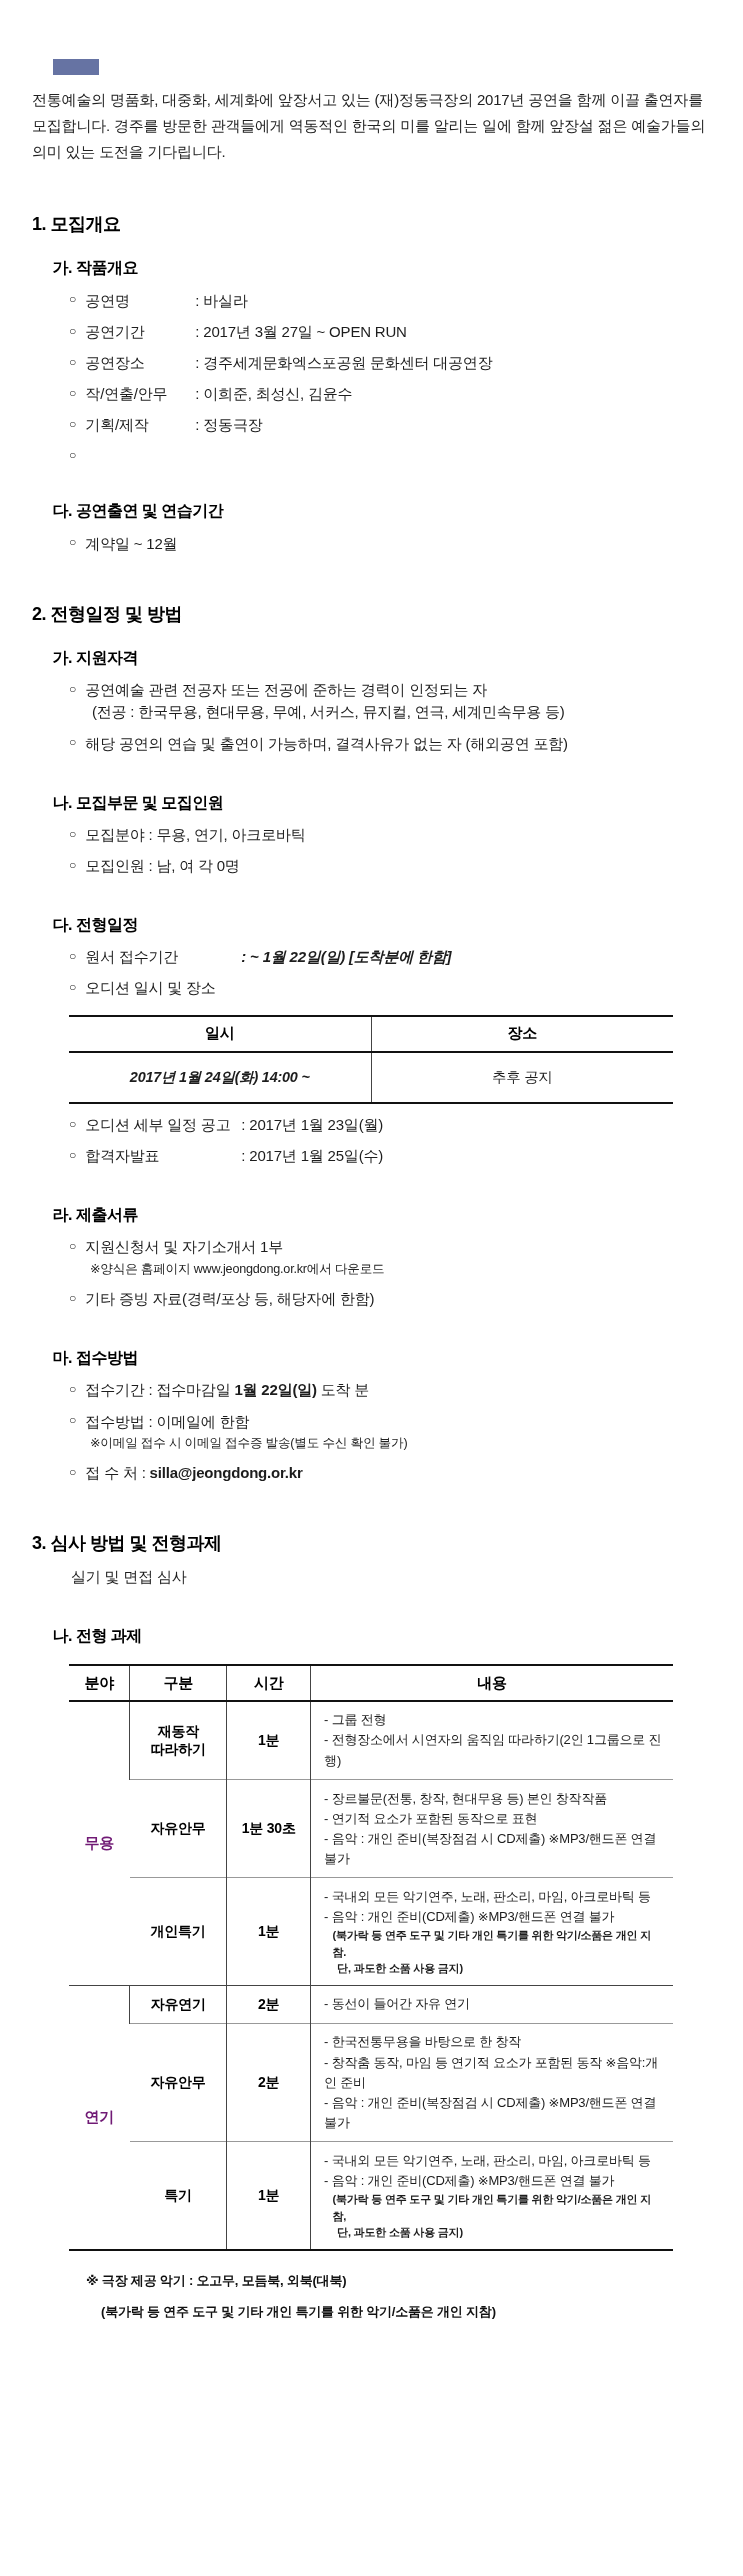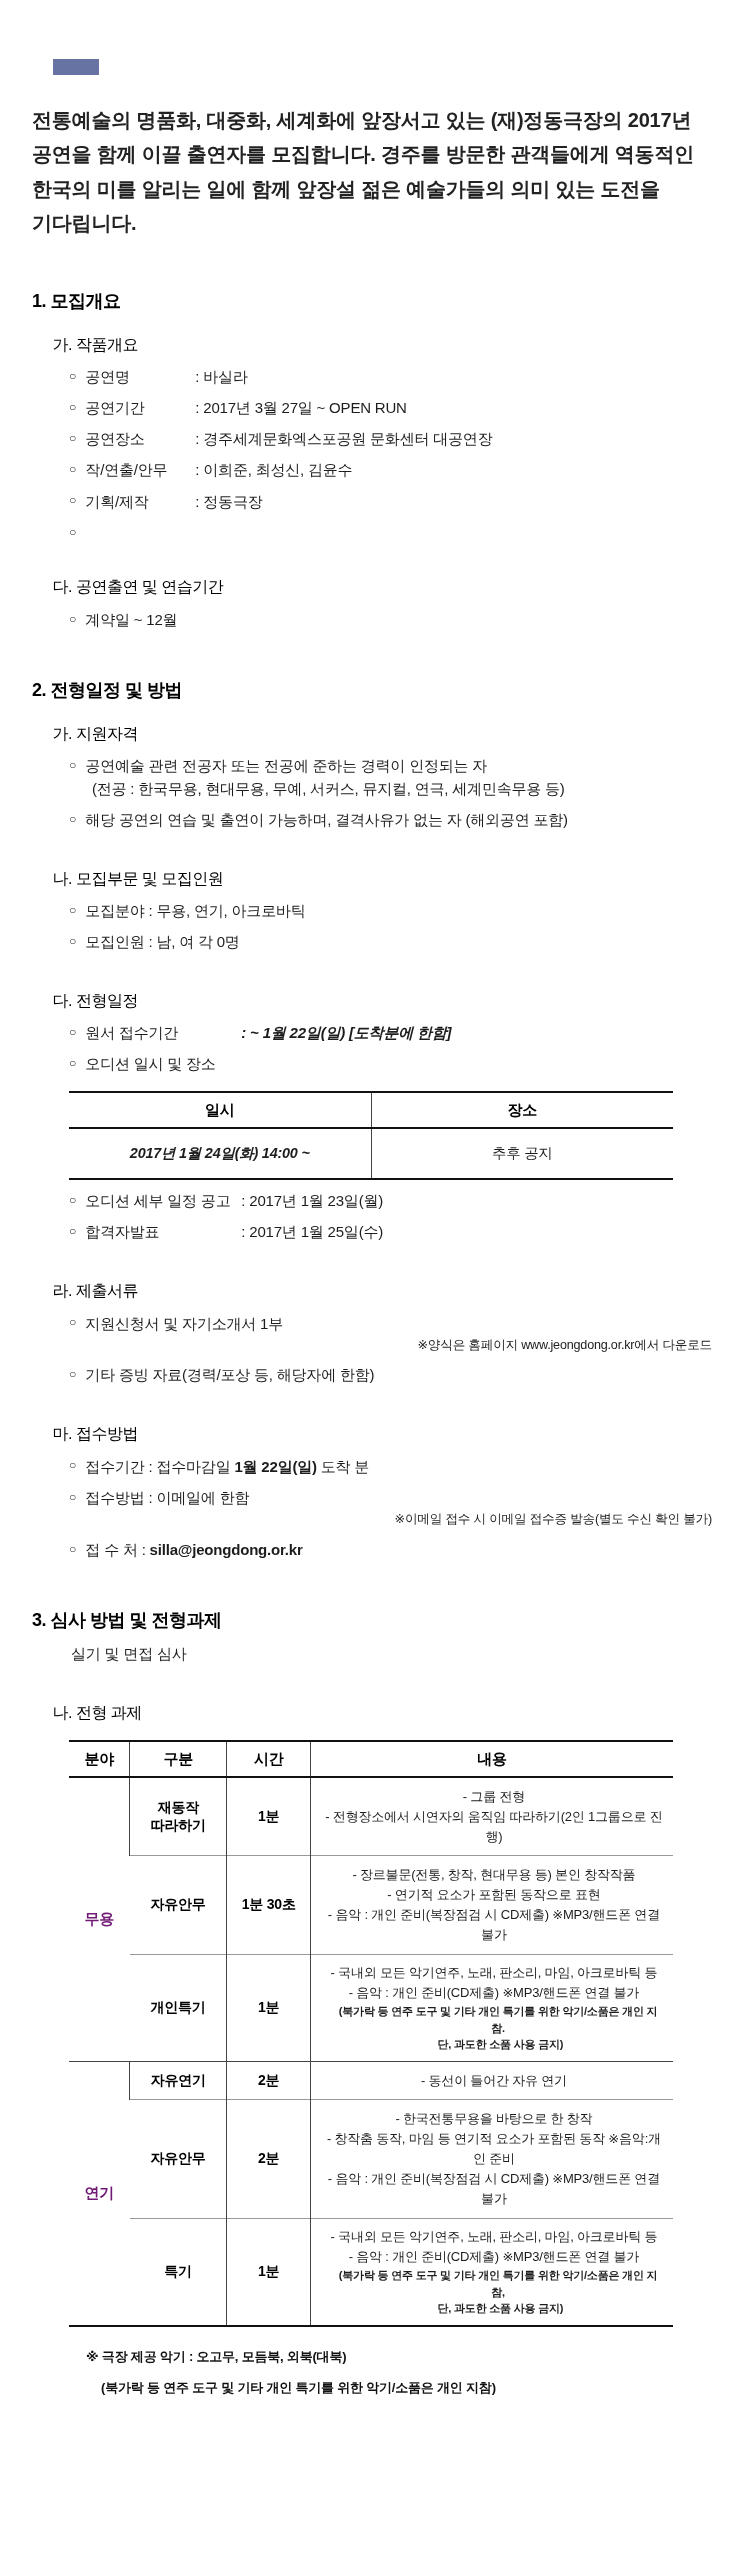--- a/index.html
+++ b/index.html
@@ -9,51 +9,51 @@
     font-family:"Liberation Sans","DejaVu Sans",sans-serif;
     letter-spacing:-0.2px;
   }
   .page { min-height:2576px; box-sizing:border-box; padding:24px 32px 65px 32px; }
 
   
   .title-line { font-size:32px; font-weight:800; color:#000; line-height:1.85; letter-spacing:-1.4px; }
   .accent-bar { width:46px; height:16px; margin:35px 0 0 20.5px; }
 
   
-  .intro { margin-top:28px; font-size:20px; line-height:1.72; word-break:keep-all; color:#222;font-weight:bold; }
+  .intro { margin-top:12px; font-size:15px; line-height:1.72; word-break:keep-all; color:#222; }
 
   
   .sec-h  { font-size:18px; font-weight:800; color:#000; margin:48px 0 0 0; letter-spacing:-0.5px; }
-  .sub-h  { font-size:16px;   font-weight:400; color:#000; margin:39px 0 0 20.5px; letter-spacing:-0.5px; }
+  .sub-h  { font-size:16px;   font-weight:700; color:#000; margin:39px 0 0 20.5px; letter-spacing:-0.5px; }
   .sub-h.first { margin-top:22px; }
 
   
   .bullet-row { display:flex; align-items:flex-start; margin:10.2px 0 0 37px; font-size:15px; line-height:1.4; }
   .bullet { flex:none; margin-right:9.3px; font-size:12px; position:relative; top:1.9px; }
   .lbl    { flex:none; width:110px; }
   .lbl-lg { flex:none; width:156px; }
   .plain-row { margin:13px 0 0 39px; font-size:15px; }
-  .sub-note  { margin:3.7px 0 1.9px 58px; font-size:12.6px; color:#222;text-align:right; }
+  .sub-note  { margin:3.7px 0 1.9px 58px; font-size:12.6px; color:#222; }
   .bold { font-weight:800;font-style:italic; }
 
   
   table { border-collapse:collapse; margin:16.7px 0 9.3px 37px; width:604px;
           border-top:2.8px solid #111; border-bottom:2.8px solid #111; }
   thead th { border-bottom:2.8px solid #111; font-size:15px; font-weight:800; padding:7.4px 3.7px; color:#000; }
   td + td, th + th { border-left:1.4px solid #444; }
 
   .sched-table td { text-align:center; font-size:14.4px; padding:15px 5.6px; }
   .sched-table col.half { width:50%; }
 
   .task-table { margin-top:16.7px; }
   .task-table col.c-field { width:61px; }
   .task-table col.c-type  { width:97px; }
   .task-table col.c-time  { width:84px; }
   .task-table col.c-cont  { width:363px; }
-  .task-table td { vertical-align:middle;text-align:center; }
+  .task-table td { vertical-align:middle; }
   .task-table tbody tr + tr td { border-top:0.9px solid #999; }
   .task-table tbody tr.group-start td { border-top:1.9px solid #444; }
   td.field { text-align:center; font-size:15px; font-weight:800; color:#701a75; }
   td.type  { text-align:center; font-size:14px; font-weight:800; color:#000; padding:7.4px 1.9px; }
   td.time  { text-align:center; font-size:14px; font-weight:800; color:#000; }
   td.content { padding:8.4px 9.3px 8.4px 13px; font-size:13px; line-height:1.55; }
   td.content .sub { font-size:11px; font-weight:700; padding-left:8.4px; line-height:1.5; }
   .pre { white-space:pre-line; }
 
   

